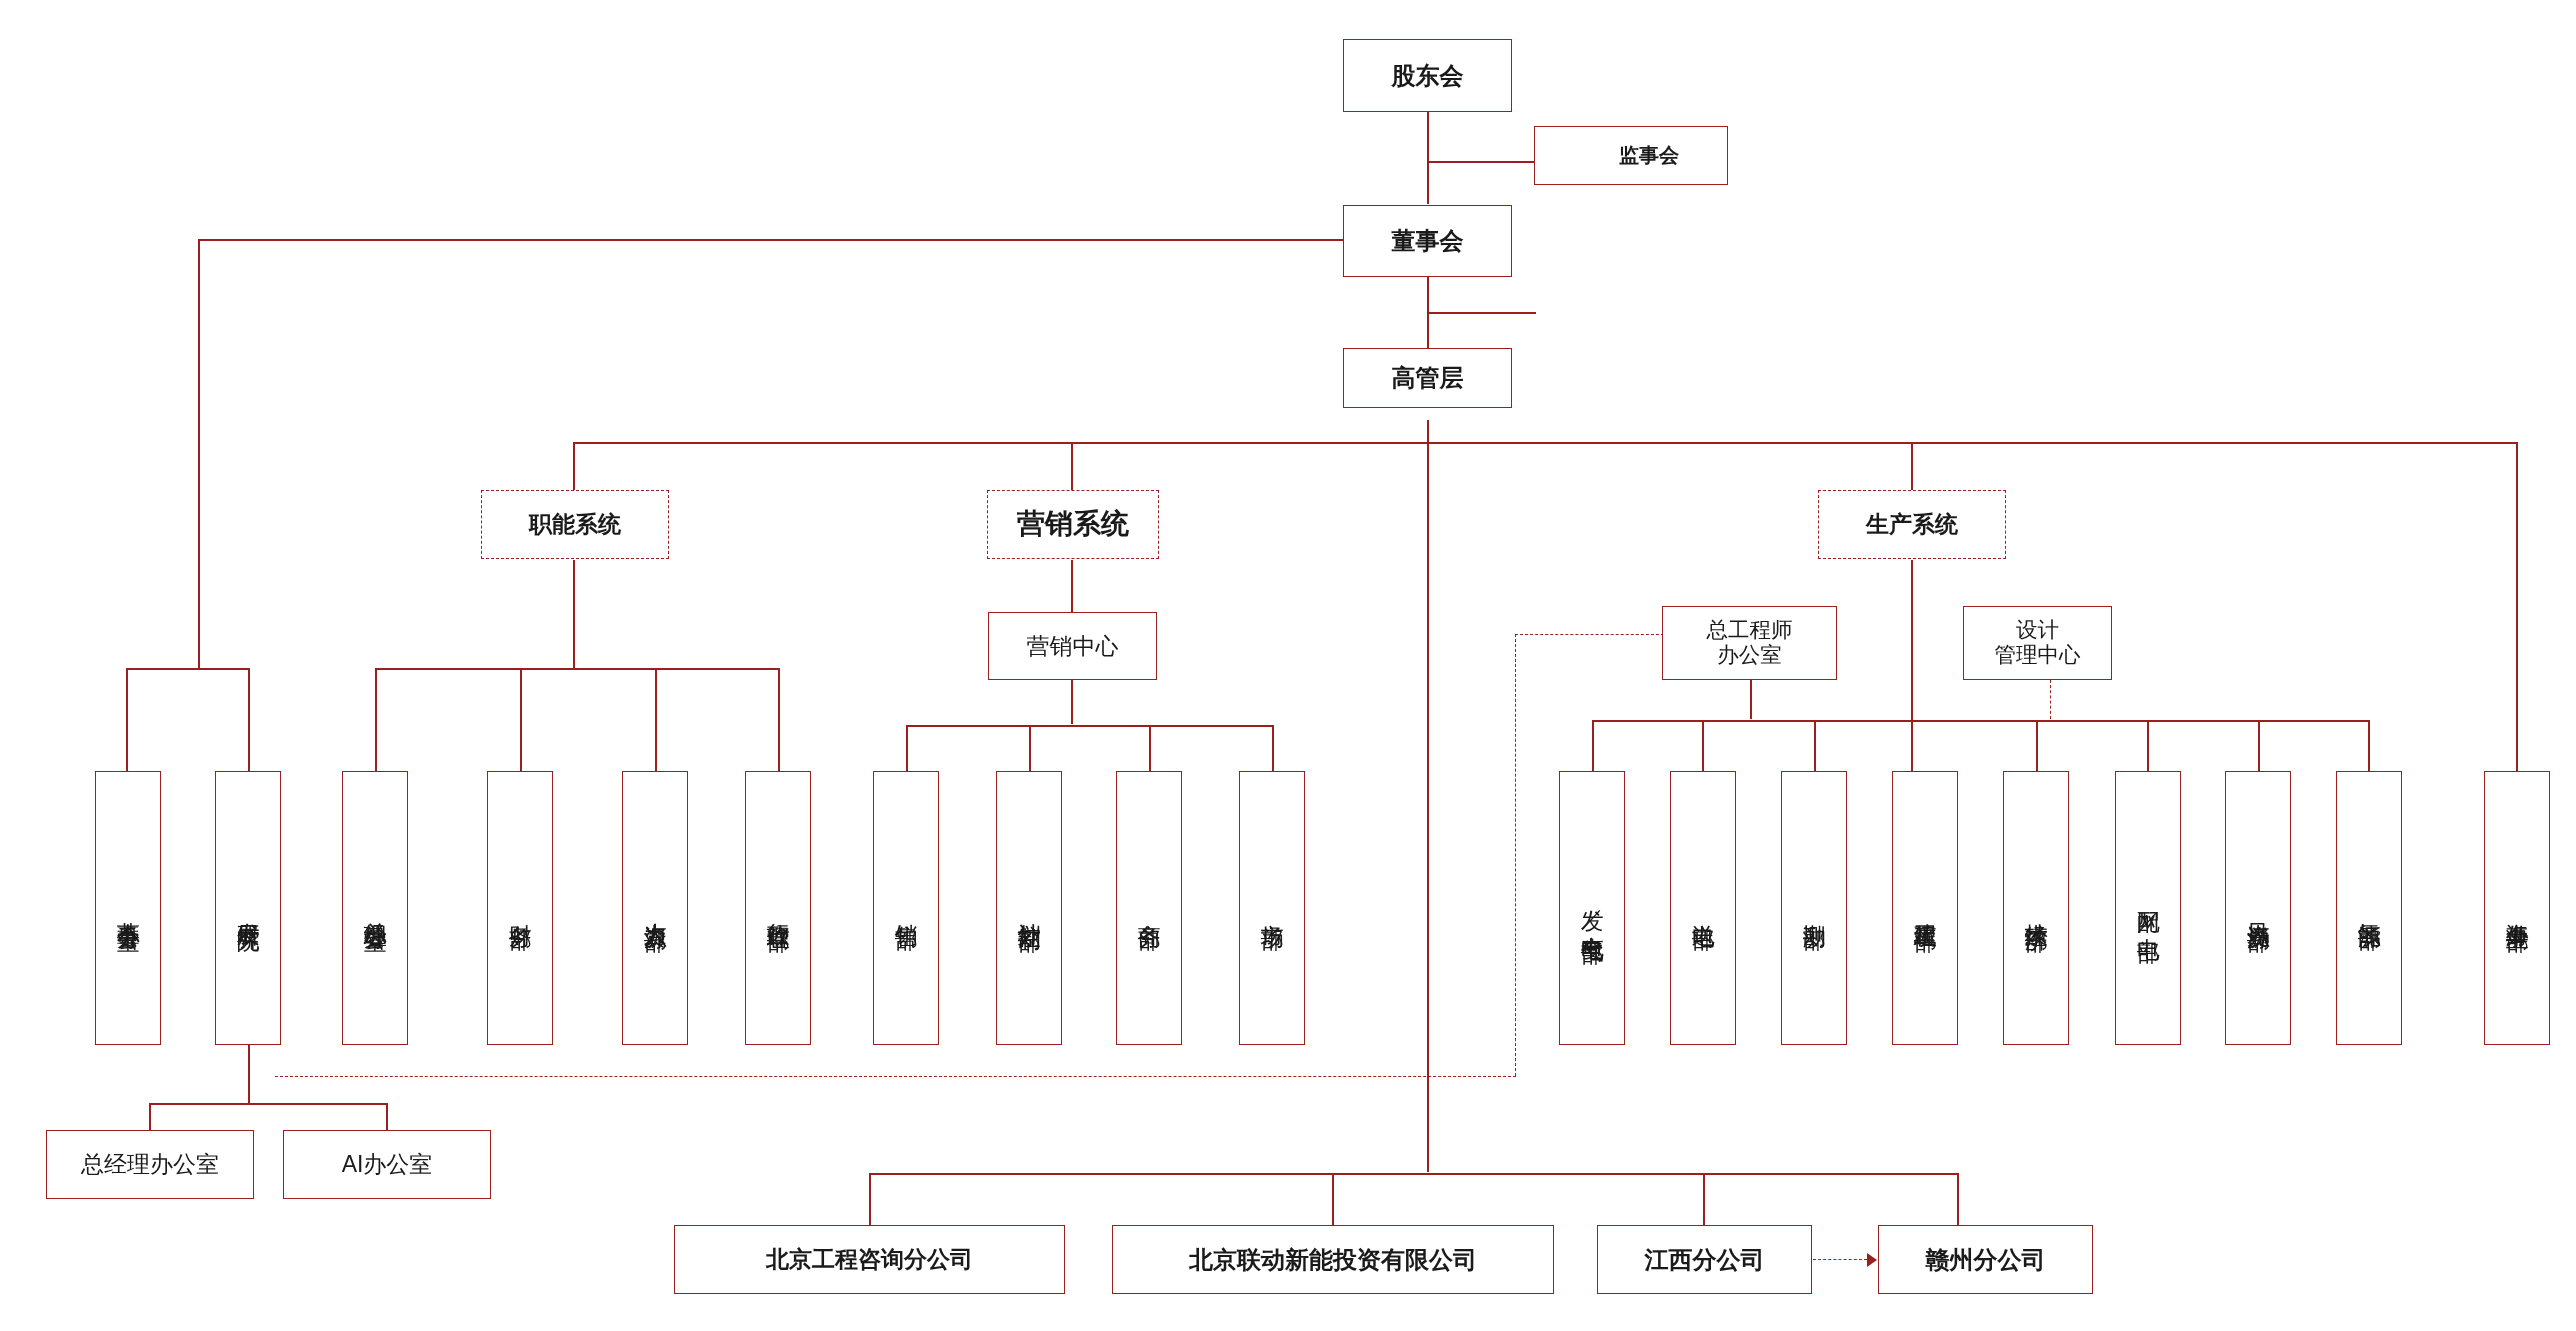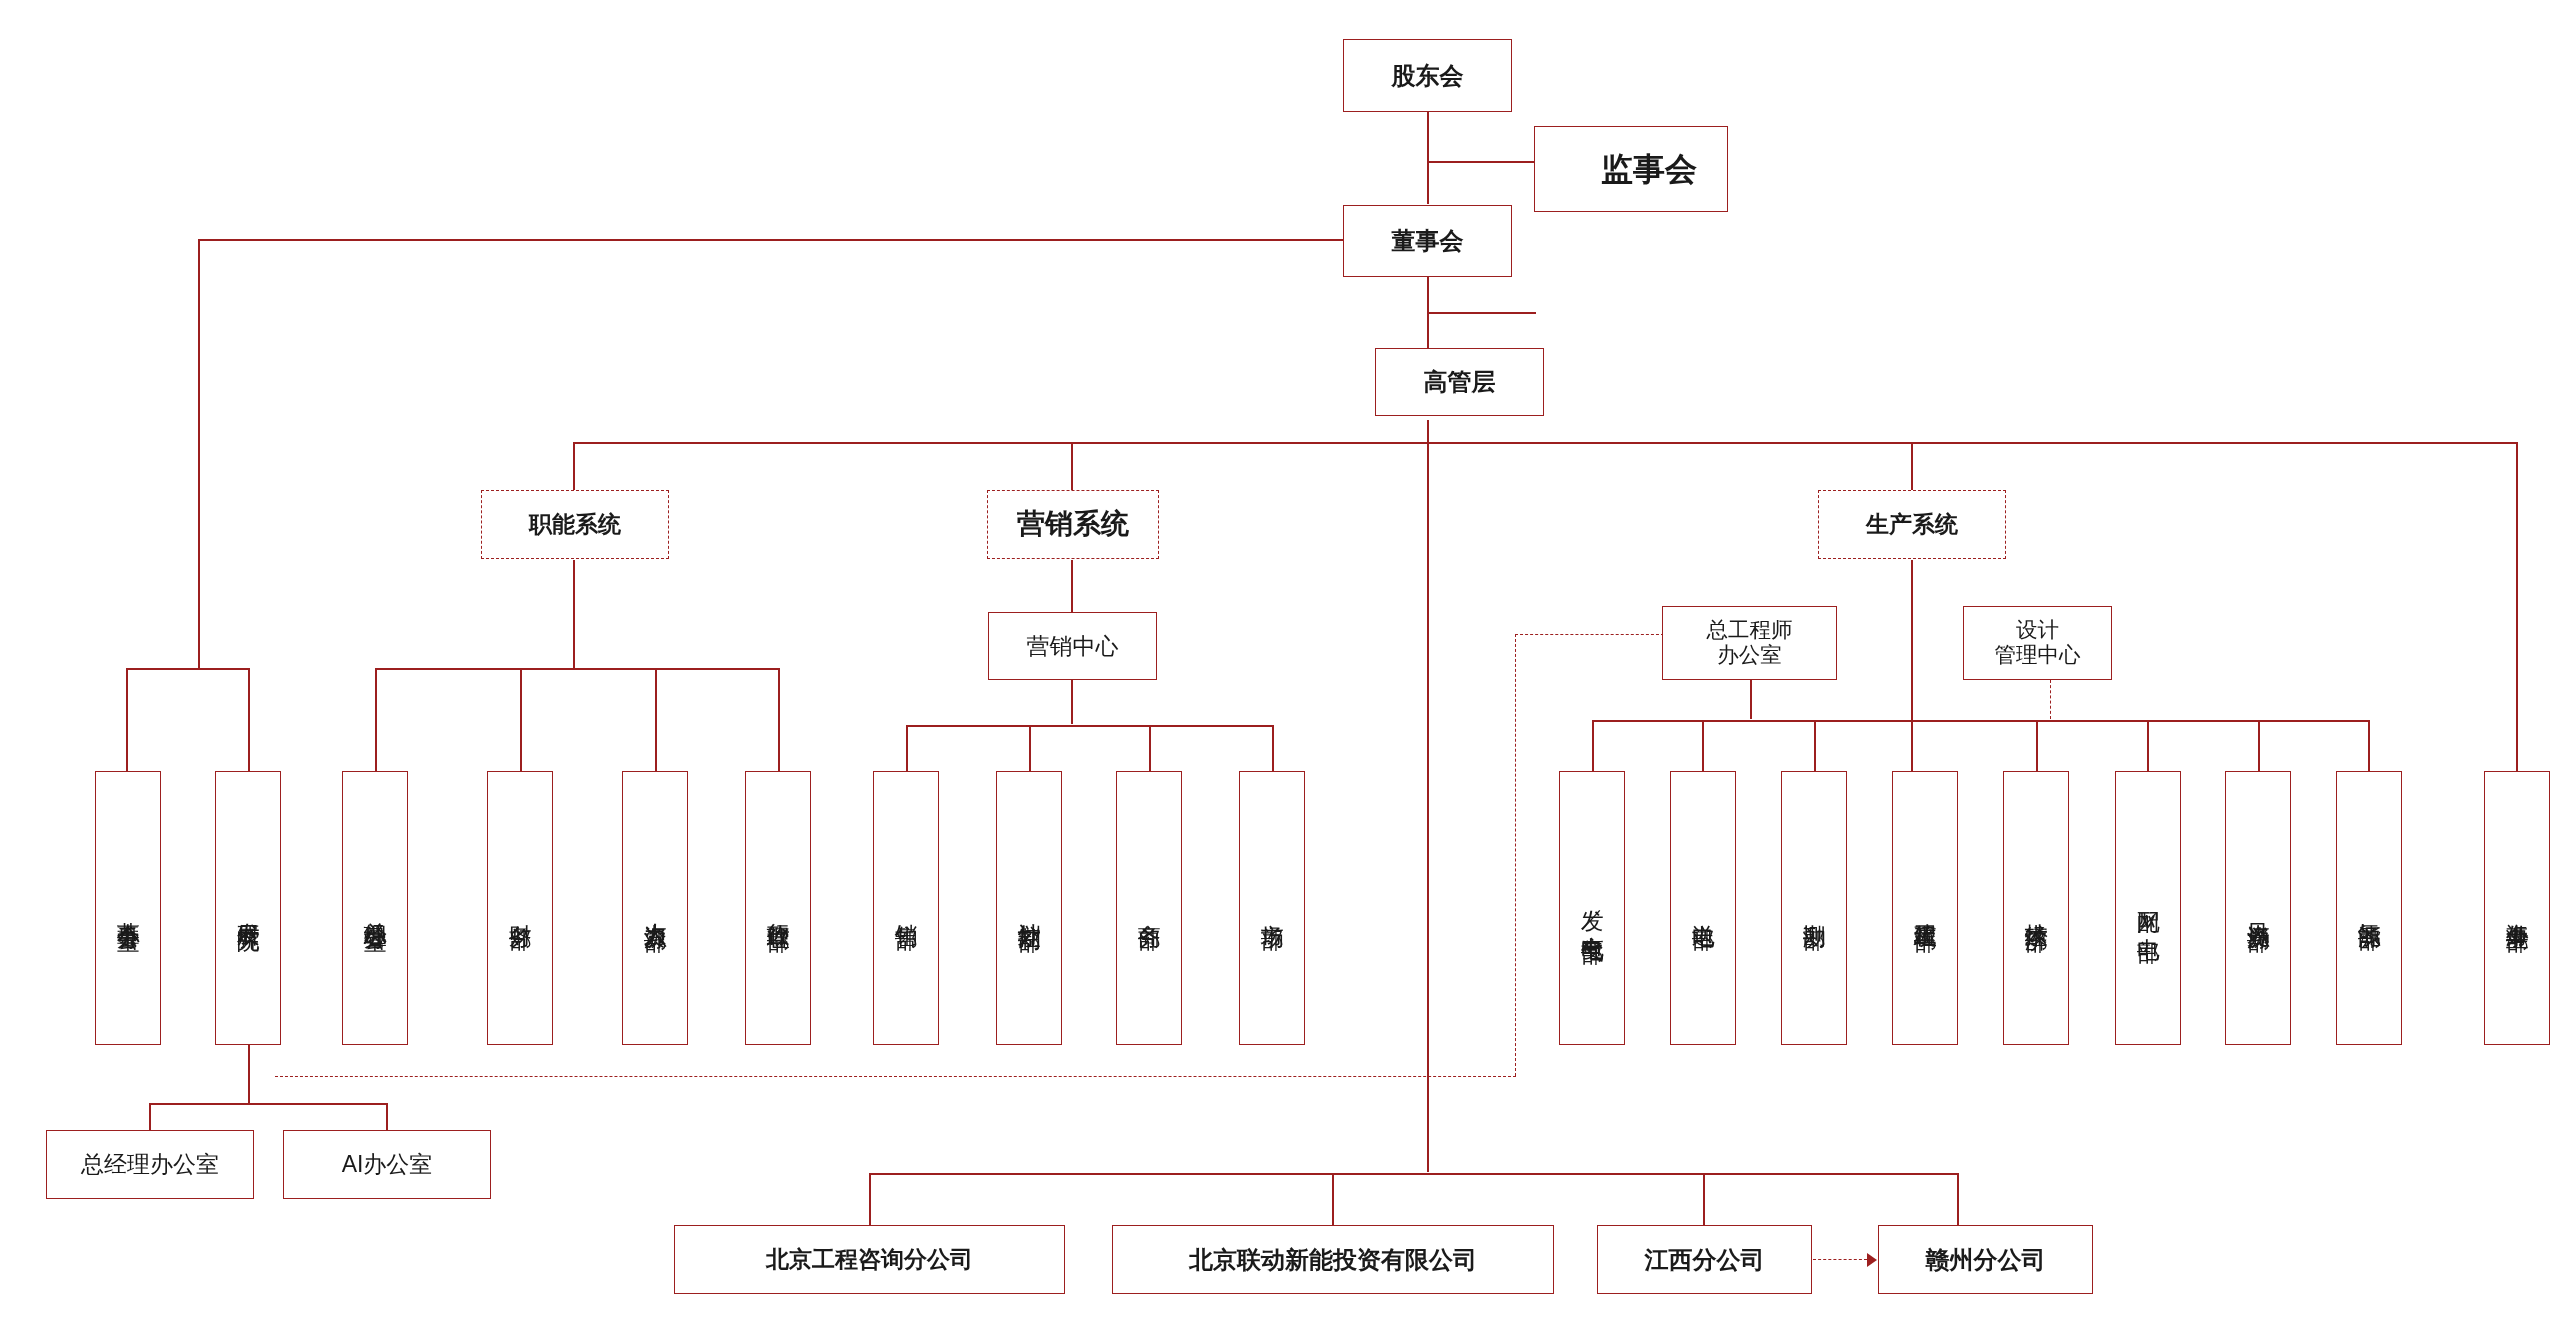--- a/index.html
+++ b/index.html
@@ -69,30 +69,30 @@
 </style>
 </head>
 <body>
 
 <div id="chart">
 
   <div class="node bold" style="left:1343px; top:39px; width:169px; height:73px; font-size:24px;">
     <span>股东会</span>
   </div>
 
-  <div class="node bold" style="left:1534px; top:126px; width:194px; height:86px; font-size:32px;padding-left:36px;">
+  <div class="node bold" style="left:1534px; top:126px; width:194px; height:59px; font-size:20px;padding-left:36px;">
     <span>监事会</span>
   </div>
 
   <div class="node bold" style="left:1343px; top:205px; width:169px; height:72px; font-size:24px;">
     <span>董事会</span>
   </div>
 
 
-  <div class="node bold" style="left:1343px; top:348px; width:169px; height:68px; font-size:24px;margin-left:32px;">
+  <div class="node bold" style="left:1343px; top:348px; width:169px; height:60px; font-size:24px;">
     <span>高管层</span>
   </div>
 
   <div class="node bold dashed" style="left:481px; top:490px; width:188px; height:69px; font-size:23px;">
     <span>职能系统</span>
   </div>
 
   <div class="node bold dashed" style="left:987px; top:490px; width:172px; height:69px; font-size:28px;">
     <span>营销系统</span>
   </div>

